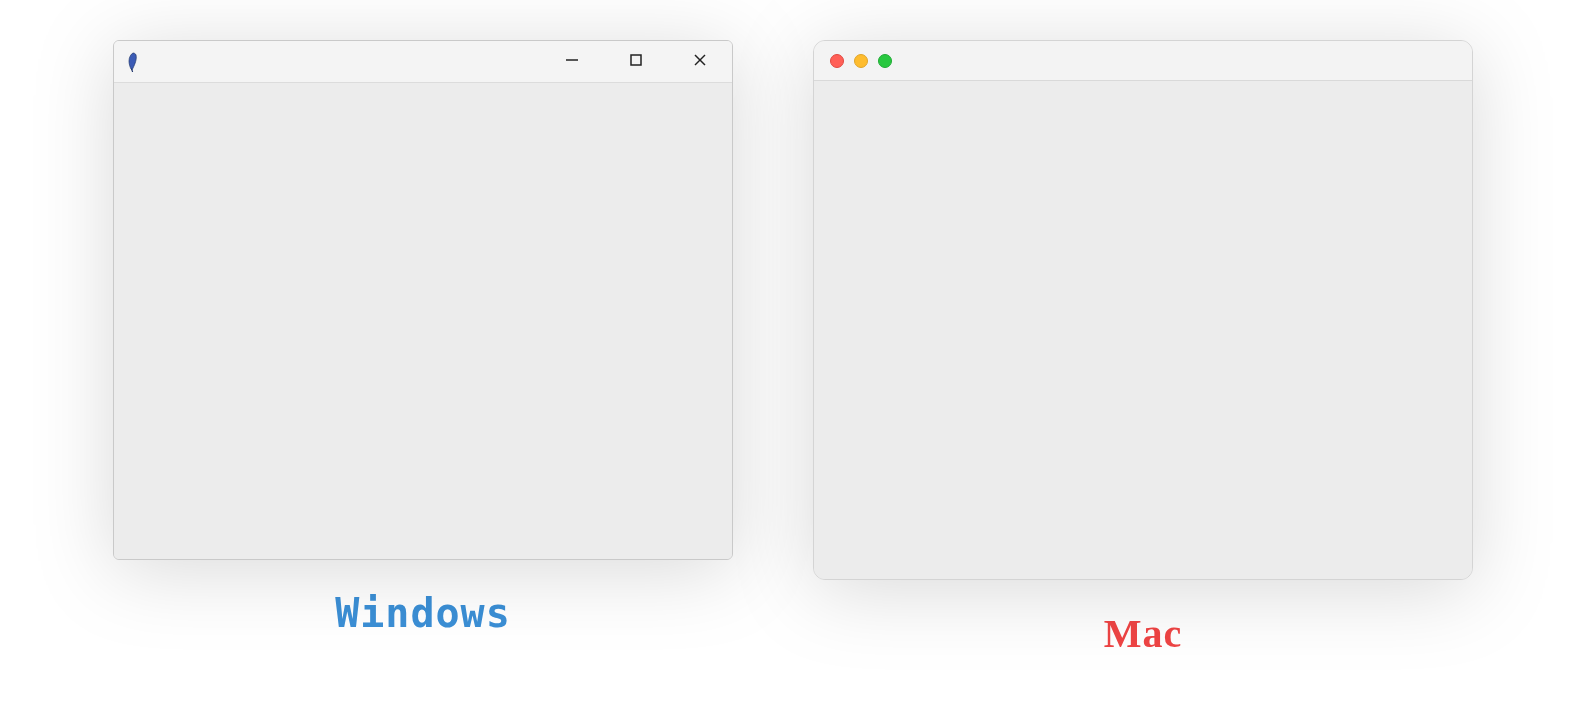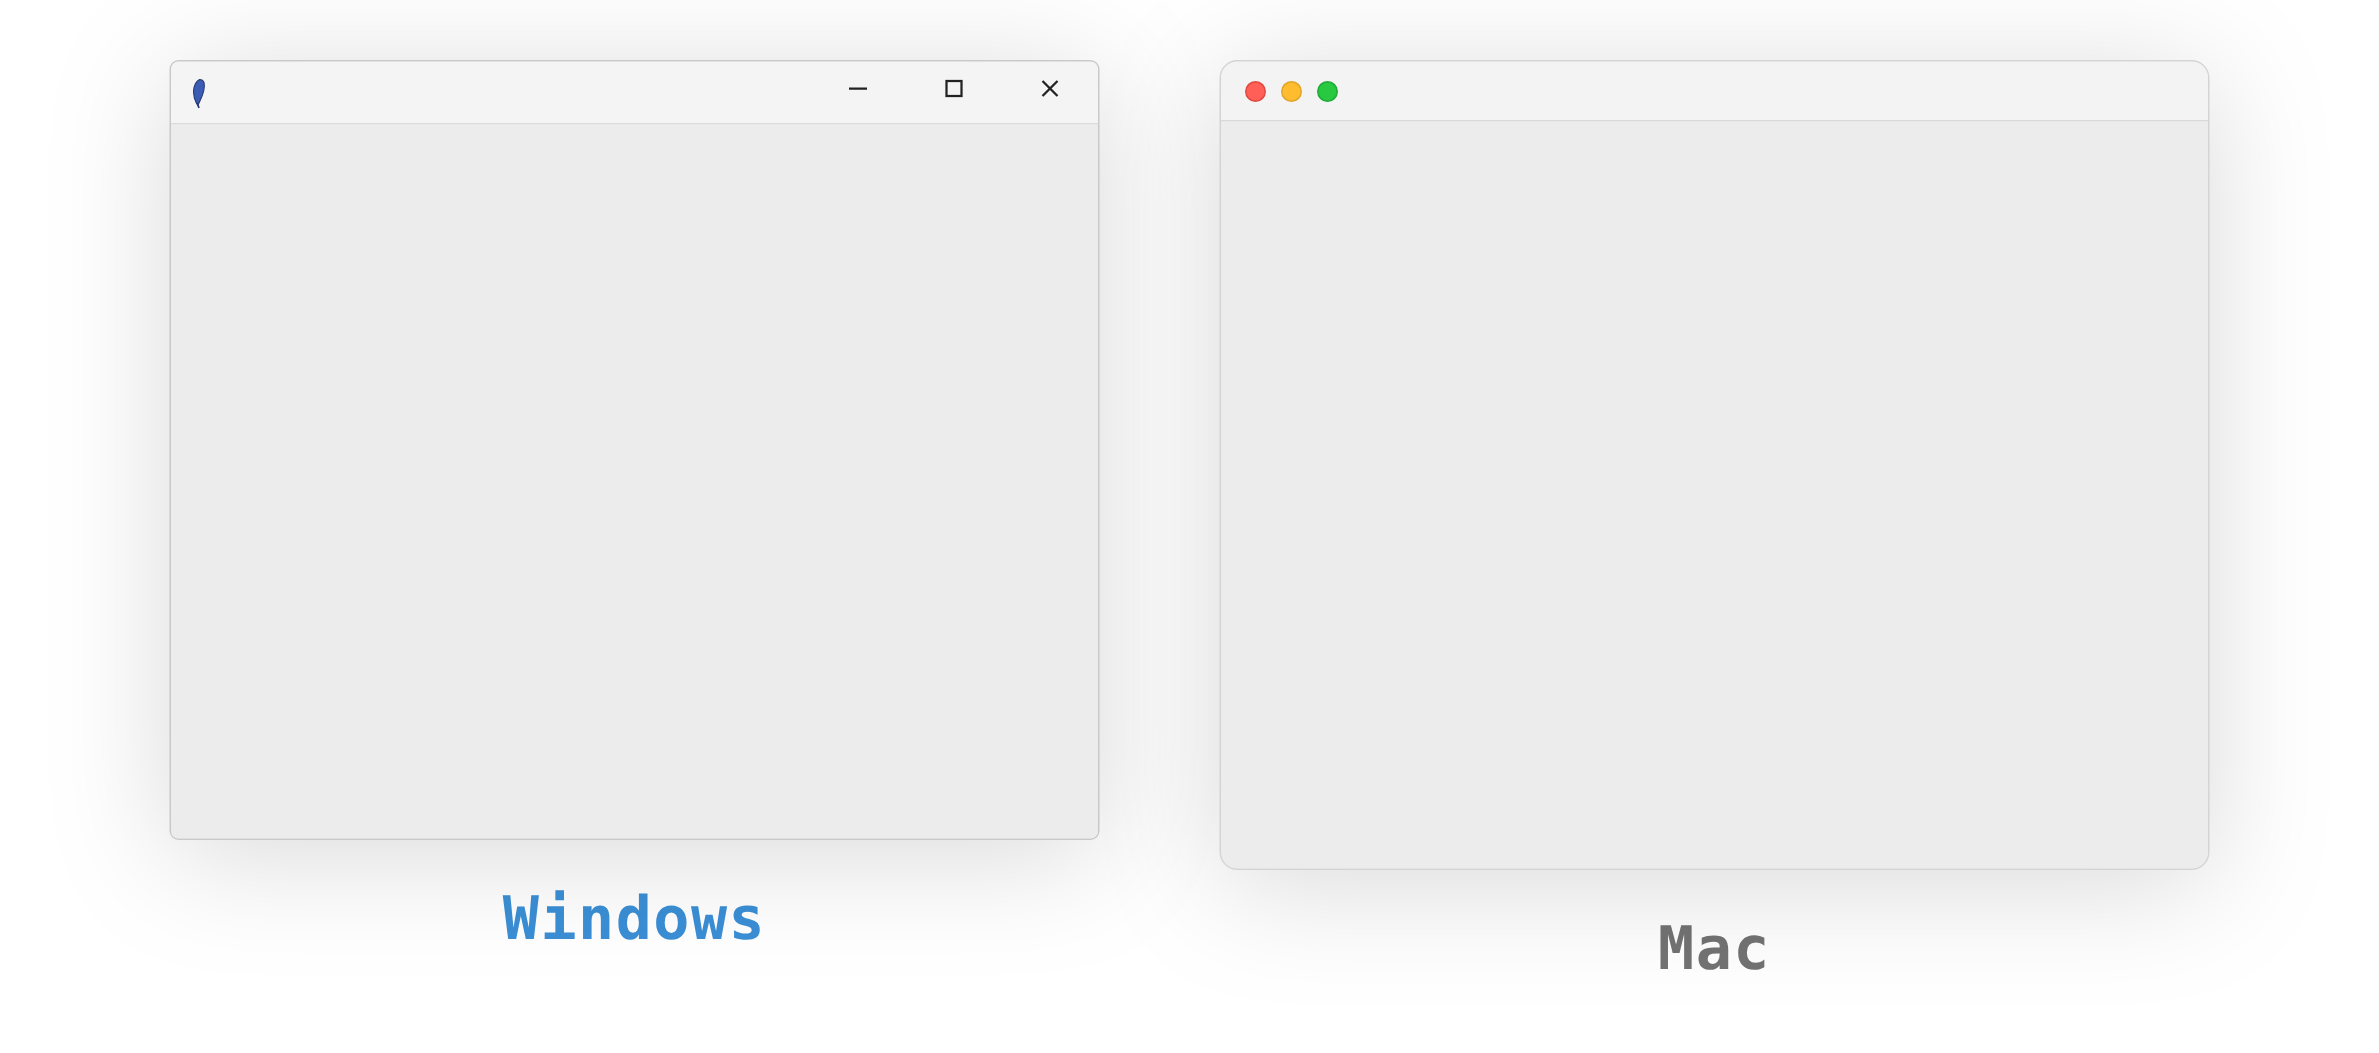--- a/index.html
+++ b/index.html
@@ -110,23 +110,24 @@
       margin-top: 30px;
       font-family: "Menlo", "Consolas", monospace;
       font-size: 40px;
       font-weight: 600;
       letter-spacing: 1px;
     }
     .caption-windows {
       color: #3b8fd6;
     }
     .caption-mac {
-      color: #737373;
+      color: #ef4444;
       background: #ffffff;
       padding: 0 6px;
+      font-family: Liberation Serif, serif;
     }
   </style>
 </head>
 <body>
 
 <div class="column">
   <div class="window-wrap">
     <div class="win-window">
       <div class="win-titlebar">
         <span class="win-icon">

